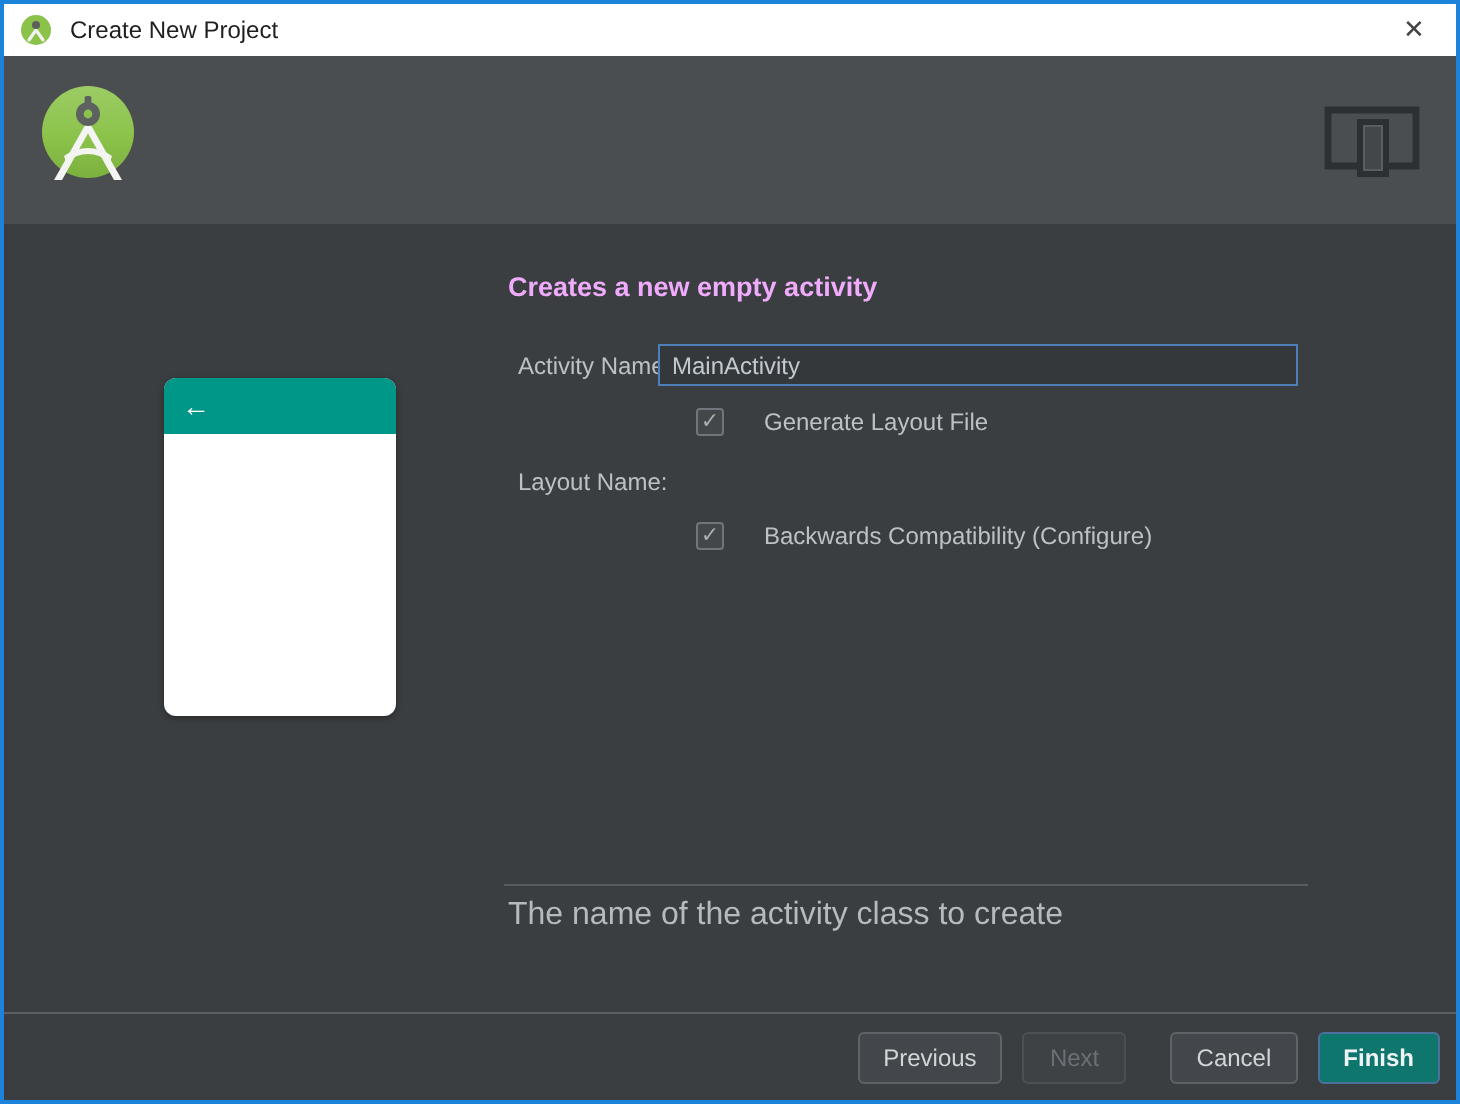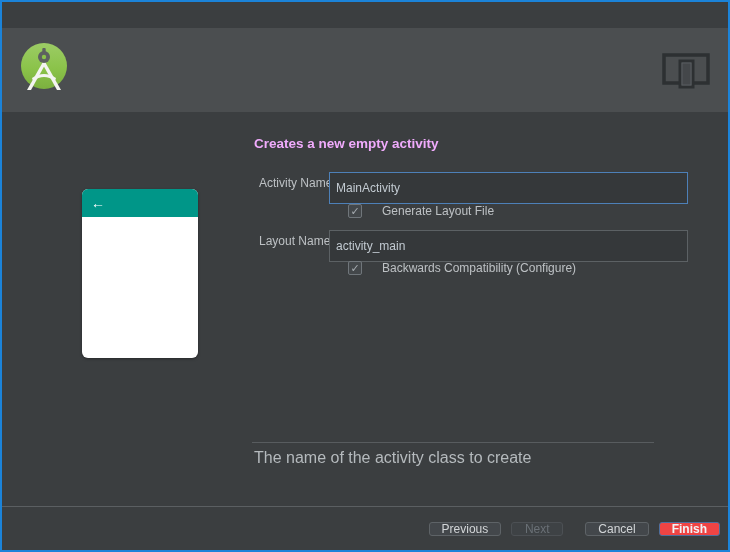--- a/index.html
+++ b/index.html
@@ -53,24 +53,24 @@
 
   .form-heading {
     position: absolute; left: 252px; top: 24px;
     font-size: 13.5px; font-weight: bold; color: #f0abfc;
   }
 
   .form-label {
     position: absolute; font-size: 12px; color: #bdc1c4; line-height: 20px;
   }
   .text-field {
-    position: absolute; left: 327px; width: 359px; height: 21px;
+    position: absolute; left: 327px; width: 320px; height: 21px;
     background: #35383a; border: 1px solid #5c6164; color: #c2cad1;
     font-size: 12px; font-family: "Liberation Sans", sans-serif;
-    padding: 15px 6px; outline: none;
+    padding: 4px 6px; outline: none;
   }
   .text-field.focused { border: 1px solid #4d80b8; }
 
   .checkbox-row { position: absolute; left: 346px; display: flex; align-items: center; }
   .checkbox-box {
     width: 14px; height: 14px; background: #43474a; border: 1px solid #70767b;
     border-radius: 2px; display: flex; align-items: center; justify-content: center;
     color: #a7adb2; font-size: 11px; line-height: 1; cursor: default;
   }
   .checkbox-label { margin-left: 20px; font-size: 12px; color: #bdc1c4; }
@@ -83,37 +83,48 @@
     position: absolute; left: 252px; top: 337px; font-size: 16px; color: #b5babd;
   }
 
   
   .footer {
     position: absolute; left: 0; right: 0; bottom: 0; height: 44px;
     background: #3b3e40; border-top: 1px solid #5b5f62;
     display: flex; align-items: center; justify-content: flex-end;
   }
   .btn {
-    height: 14px; min-width: 52px; padding: 0 12px; margin-right: 10px;
+    height: 14px; min-width: 52px; padding: 12px 12px; margin-right: 10px;
     background: #43474b; border: 1px solid #5e6367; border-radius: 3px;
     color: #d2d5d7; font-size: 12px; font-family: "Liberation Sans", sans-serif;
     display: flex; align-items: center; justify-content: center; cursor: default;
   }
   .btn.gap { margin-right: 22px; }
   .btn.disabled { background: #3e4245; border-color: #4c5054; color: #6a7076; }
   .btn.primary {
-    background: #ef4444; border-color: #4d6f9e; color: #f0f3f6; font-weight: bold;
+    background: #0f766e; border-color: #4d6f9e; color: #f0f3f6; font-weight: bold;
     margin-right: 8px;
   }
 </style>
 </head>
 <body>
 
 <div class="window">
 
+  <div class="titlebar">
+    <svg class="titlebar-icon" viewBox="0 0 16 16">
+      <circle cx="8" cy="8" r="7.5" fill="#8bc34a"></circle>
+      <path d="M8 8 L4.5 13 M8 8 L11.5 13" stroke="#f2f2f2" stroke-width="1.6" stroke-linecap="round"></path>
+      <circle cx="8" cy="5.5" r="2" fill="#5c5f5c"></circle>
+    </svg>
+    <span class="titlebar-text">Create New Project</span>
+    <div class="close-btn">
+      <span>✕</span>
+    </div>
+  </div>
 
   <div class="header">
     <svg class="logo" viewBox="0 0 56 56">
       <defs>
         <linearGradient id="g1" x1="0" y1="0" x2="0" y2="1">
           <stop offset="0" stop-color="#9ccc65"></stop>
           <stop offset="0.55" stop-color="#8bc34a"></stop>
           <stop offset="1" stop-color="#7cb03f"></stop>
         </linearGradient>
       </defs>
@@ -146,21 +157,20 @@
     <input class="text-field focused" style="top: 60px;" type="text" value="MainActivity">
 
     <div class="checkbox-row" style="top:92px;">
       <div class="checkbox-box">
         <span>✓</span>
       </div>
       <span class="checkbox-label">Generate Layout File</span>
     </div>
 
     <div class="form-label" style="left:257px; top:119px;">Layout Name:</div>
-    <input class="text-field" style="top: 118px;" type="text" value="activity_main">
 
     <div class="checkbox-row" style="top:149px;">
       <div class="checkbox-box">
         <span>✓</span>
       </div>
       <span class="checkbox-label">Backwards Compatibility (Configure)</span>
     </div>
 
     <div class="hint-divider"></div>
     <div class="hint-text">The name of the activity class to create</div>

